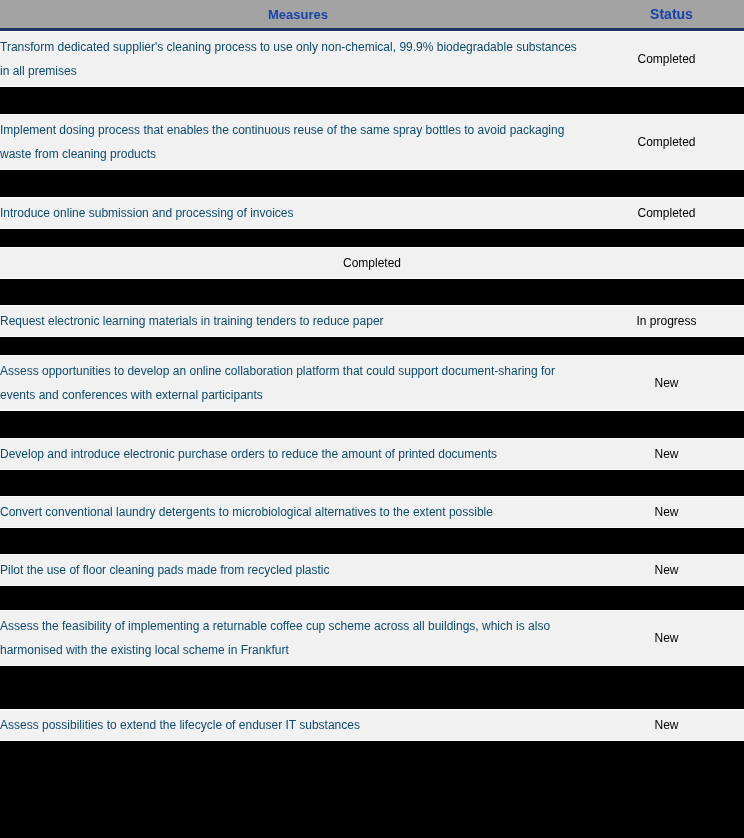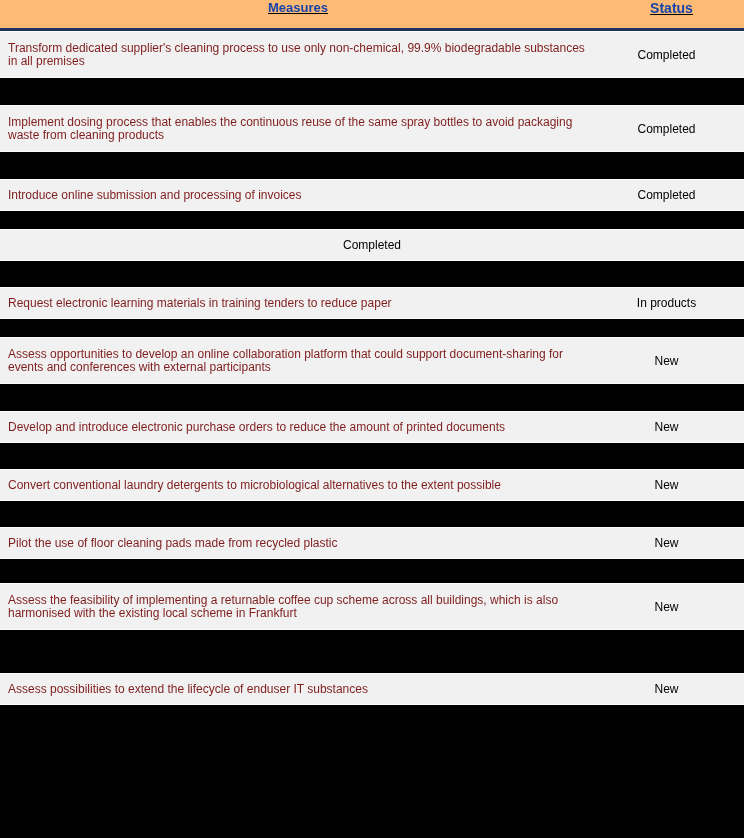--- a/index.html
+++ b/index.html
@@ -7,25 +7,24 @@
     position: relative;
     width: 744px;
     height: 838px;
     background: #000000;
     font-family: "Liberation Sans", "DejaVu Sans", sans-serif;
     overflow: hidden;
   }
   
   .thead {
     display: flex;
-    align-items: flex-start;
+    align-items: center;
     height: 28px;
-    background: #fdba74;
+    background: #a3a3a3;
     border-bottom: 3px solid #1E3264;
-    text-decoration: underline;
   }
   .th-measures {
     width: 596px;
     display: flex;
     align-items: center;
     justify-content: center;
     color: #1744A8;
     font-size: 13px;
     font-weight: bold;
   }
@@ -52,27 +51,27 @@
     box-sizing: border-box;
   }
   .h1 { min-height: 32px; }
   .h2 { min-height: 47px; }
   .g26 { margin-bottom: 26px; }
   .g27 { margin-bottom: 27px; }
   .g42 { margin-bottom: 18px; }
   .g43 { margin-bottom: 43px; margin-top: 24px; }
   .cell-measure {
     width: 589px;
-    padding: 3px 0 3px 8px;
+    padding: 3px 0 3px 0;
     box-sizing: border-box;
     display: flex;
     align-items: center;
-    color: #7f1d1d;
+    color: #0c4a6e;
     font-size: 12px;
-    line-height: 13px;
+    line-height: 24px;
   }
   .cell-status {
     flex: 1;
     display: flex;
     align-items: center;
     justify-content: center;
     color: #000000;
     font-size: 12px;
     text-align: center;
   }
@@ -102,21 +101,21 @@
     <div class="cell-measure">Introduce online submission and processing of invoices</div>
     <div class="cell-status">Completed</div>
   </div>
 
   <div class="row h1 g26">
     <div class="cell-status">Completed</div>
   </div>
 
   <div class="row h1 g42">
     <div class="cell-measure">Request electronic learning materials in training tenders to reduce paper</div>
-    <div class="cell-status">In products</div>
+    <div class="cell-status">In progress</div>
   </div>
 
   <div class="row h2 g27">
     <div class="cell-measure">Assess opportunities to develop an online collaboration platform that could support document-sharing for events and conferences with external participants</div>
     <div class="cell-status">New</div>
   </div>
 
   <div class="row h1 g26">
     <div class="cell-measure">Develop and introduce electronic purchase orders to reduce the amount of printed documents</div>
     <div class="cell-status">New</div>

